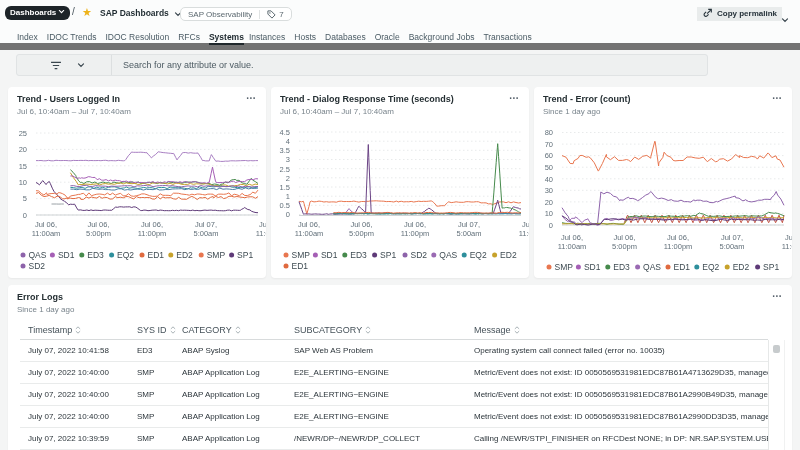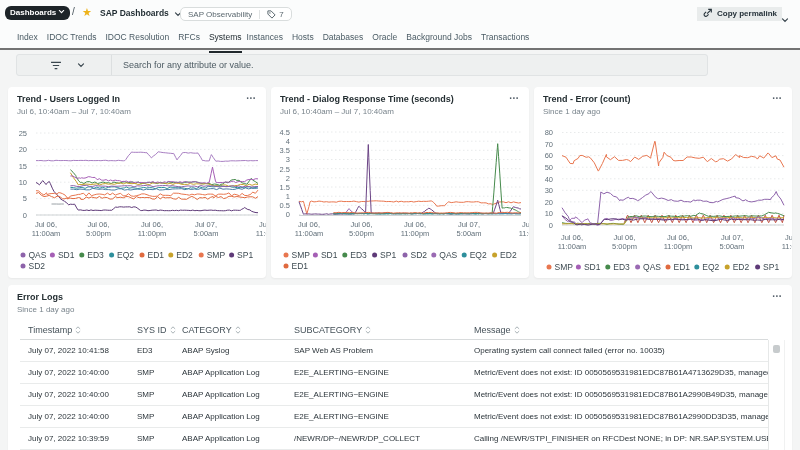--- a/index.html
+++ b/index.html
@@ -6,23 +6,23 @@
 .topbar{position:absolute;left:0;top:0;width:800px;height:28px;background:#fbfcfc}
 .btn-dash{position:absolute;left:5px;top:6px;height:14px;background:#1d2428;border-radius:6px;color:#fff;font-size:8px;font-weight:bold;line-height:14px;padding:0 5px}
 .slash{position:absolute;left:72px;top:6px;font-size:10px;color:#4a565e}
 .star{position:absolute;left:82px;top:6px;font-size:11px;color:#eeb31b}
 .dash-title{position:absolute;left:100px;top:8px;font-size:8.5px;font-weight:bold;color:#1f2b31}
 .pill{position:absolute;left:180px;top:7px;height:14px;background:#fff;border:1px solid #d9dddd;border-radius:5px;font-size:8px;color:#5a676e;display:flex;align-items:center}
 .pill .p1{padding:0 7px}
 .pill .p2{border-left:1px solid #e0e3e3;padding:0 7px;display:flex;align-items:center;gap:3px}
 .btn-copy{position:absolute;left:697px;top:7px;height:14px;background:#e9ecec;border-radius:0;font-size:8px;font-weight:bold;color:#26323a;line-height:14px;padding:0 5px}
 .btn-copy-ch{position:absolute;left:781px;top:10px;color:#39464e}
-.tabbar{position:absolute;left:0;top:28px;width:800px;height:22px;background:#fbfcfc;border-bottom:2px solid #737373;display:flex;align-items:flex-start;padding:4px 0 0 17px}
+.tabbar{position:absolute;left:0;top:28px;width:800px;height:22px;background:#fbfcfc;border-bottom:7px solid #737373;display:flex;align-items:flex-start;padding:4px 0 0 17px}
 .tab{font-size:8.5px;color:#4a5b64;margin-right:9px;white-space:nowrap}
-.tab.act{font-weight:normal;color:#1d282e;border-bottom:2px solid #20282c;padding-bottom:9px;margin-right:5px}
+.tab.act{font-weight:bold;color:#1d282e;border-bottom:2px solid #20282c;padding-bottom:1px;margin-right:5px}
 .fbar{position:absolute;left:16px;top:54px;width:692px;height:22px;background:#eef0f0;border:1px solid #e0e3e4;border-radius:3px;display:flex;align-items:center}
 .fbar .ficon{width:94px;display:flex;align-items:center;justify-content:flex-start;padding-left:33px;gap:15px;color:#39464e}
 .fbar .fdiv{width:1px;height:20px;background:#dcdfe0}
 .fbar .ftext{padding-left:11px;font-size:9px;color:#4c5a62}
 .card{position:absolute;background:#fff;border-radius:4px;box-shadow:0 1px 2px rgba(0,0,0,0.05);overflow:hidden}
 .ctitle{position:absolute;left:9px;top:7px;font-size:9px;font-weight:bold;color:#252f33}
 .csub{position:absolute;left:9px;top:20px;font-size:8px;color:#78838b}
 .cdots{position:absolute;right:10px;top:3px;font-size:10px;font-weight:bold;color:#55606a;letter-spacing:0.5px}
 .ax{font-size:7.5px;fill:#62707a;font-family:"Liberation Sans",sans-serif}
 .lg{font-size:8.5px;fill:#3e4b52;font-family:"Liberation Sans",sans-serif}

